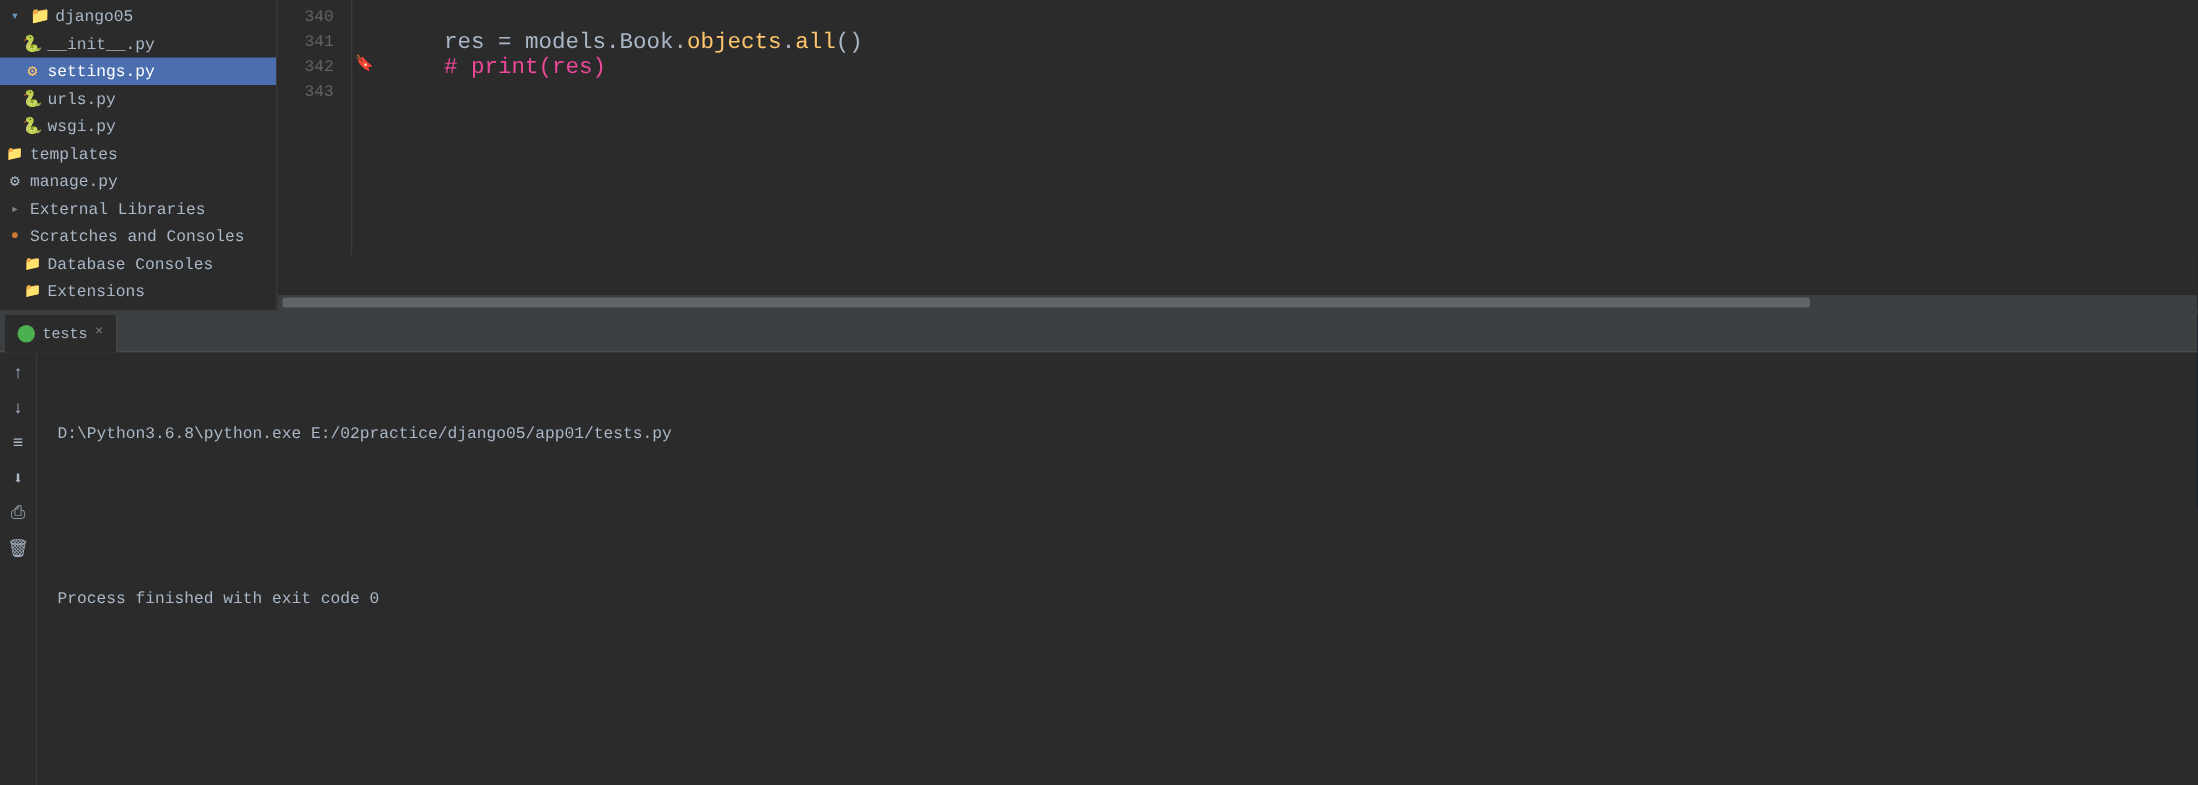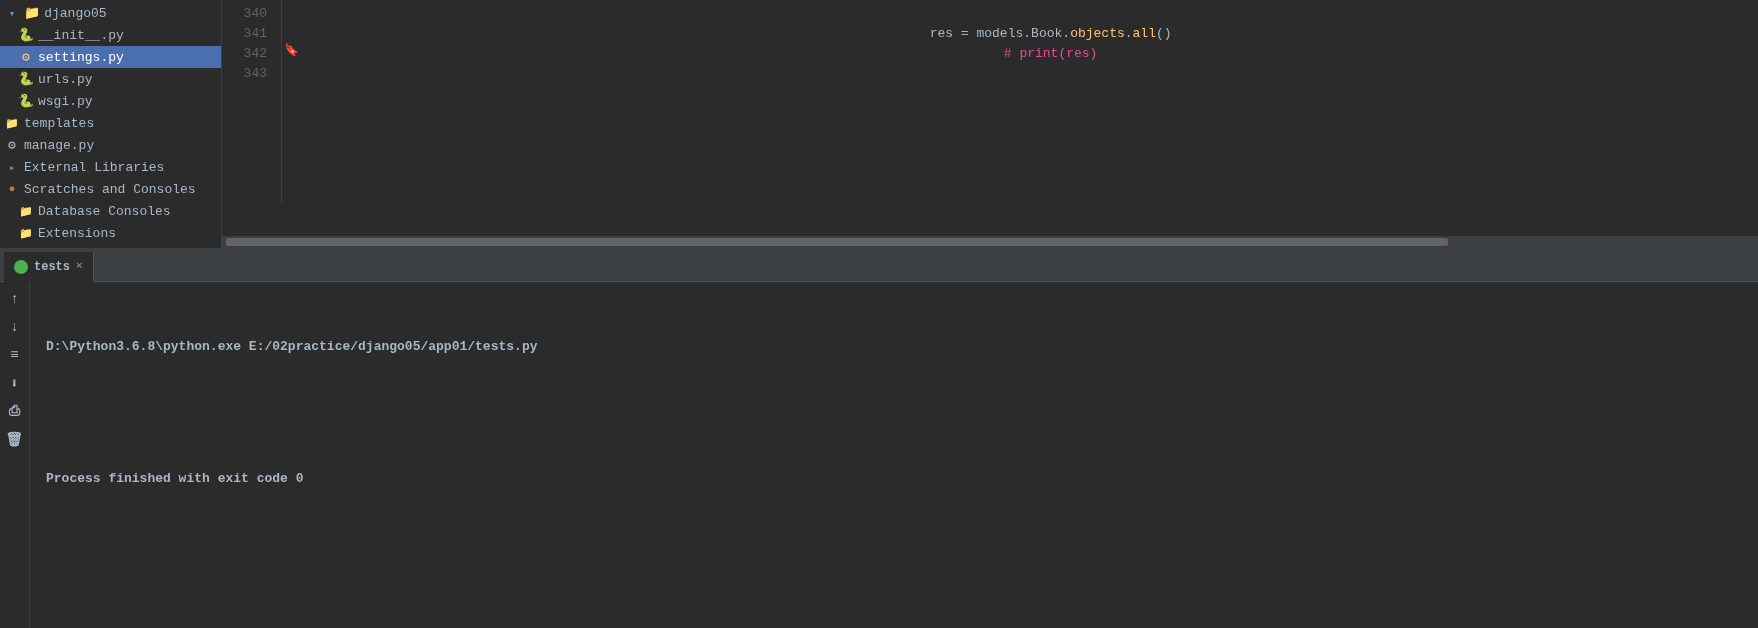--- a/index.html
+++ b/index.html
@@ -103,25 +103,24 @@
 
     .gutter {
       width: 20px;
       background: #2b2b2b;
       flex-shrink: 0;
     }
 
     .code-content {
       flex: 1;
       padding: 4px 0 4px 10px;
-      font-size: 13px;
+      font-size: 18px;
       line-height: 20px;
       color: #a9b7c6;
       overflow: hidden;
-      text-align: center;
     }
 
     .code-line {
       display: block;
       white-space: pre;
       height: 20px;
     }
     .fn { color: #ffc66d; }
     .cls { color: #a9b7c6; }
     .comment { color: #ec4899; }
@@ -158,21 +157,20 @@
       flex-shrink: 0;
     }
 
     
     .bottom-panel {
       flex: 1;
       display: flex;
       flex-direction: column;
       background: #0f172a;
       overflow: hidden;
-      font-weight: bold;
     }
 
     
     .tab-bar {
       display: flex;
       align-items: center;
       background: #3c3f41;
       height: 30px;
       border-bottom: 1px solid #515151;
       padding-left: 4px;

